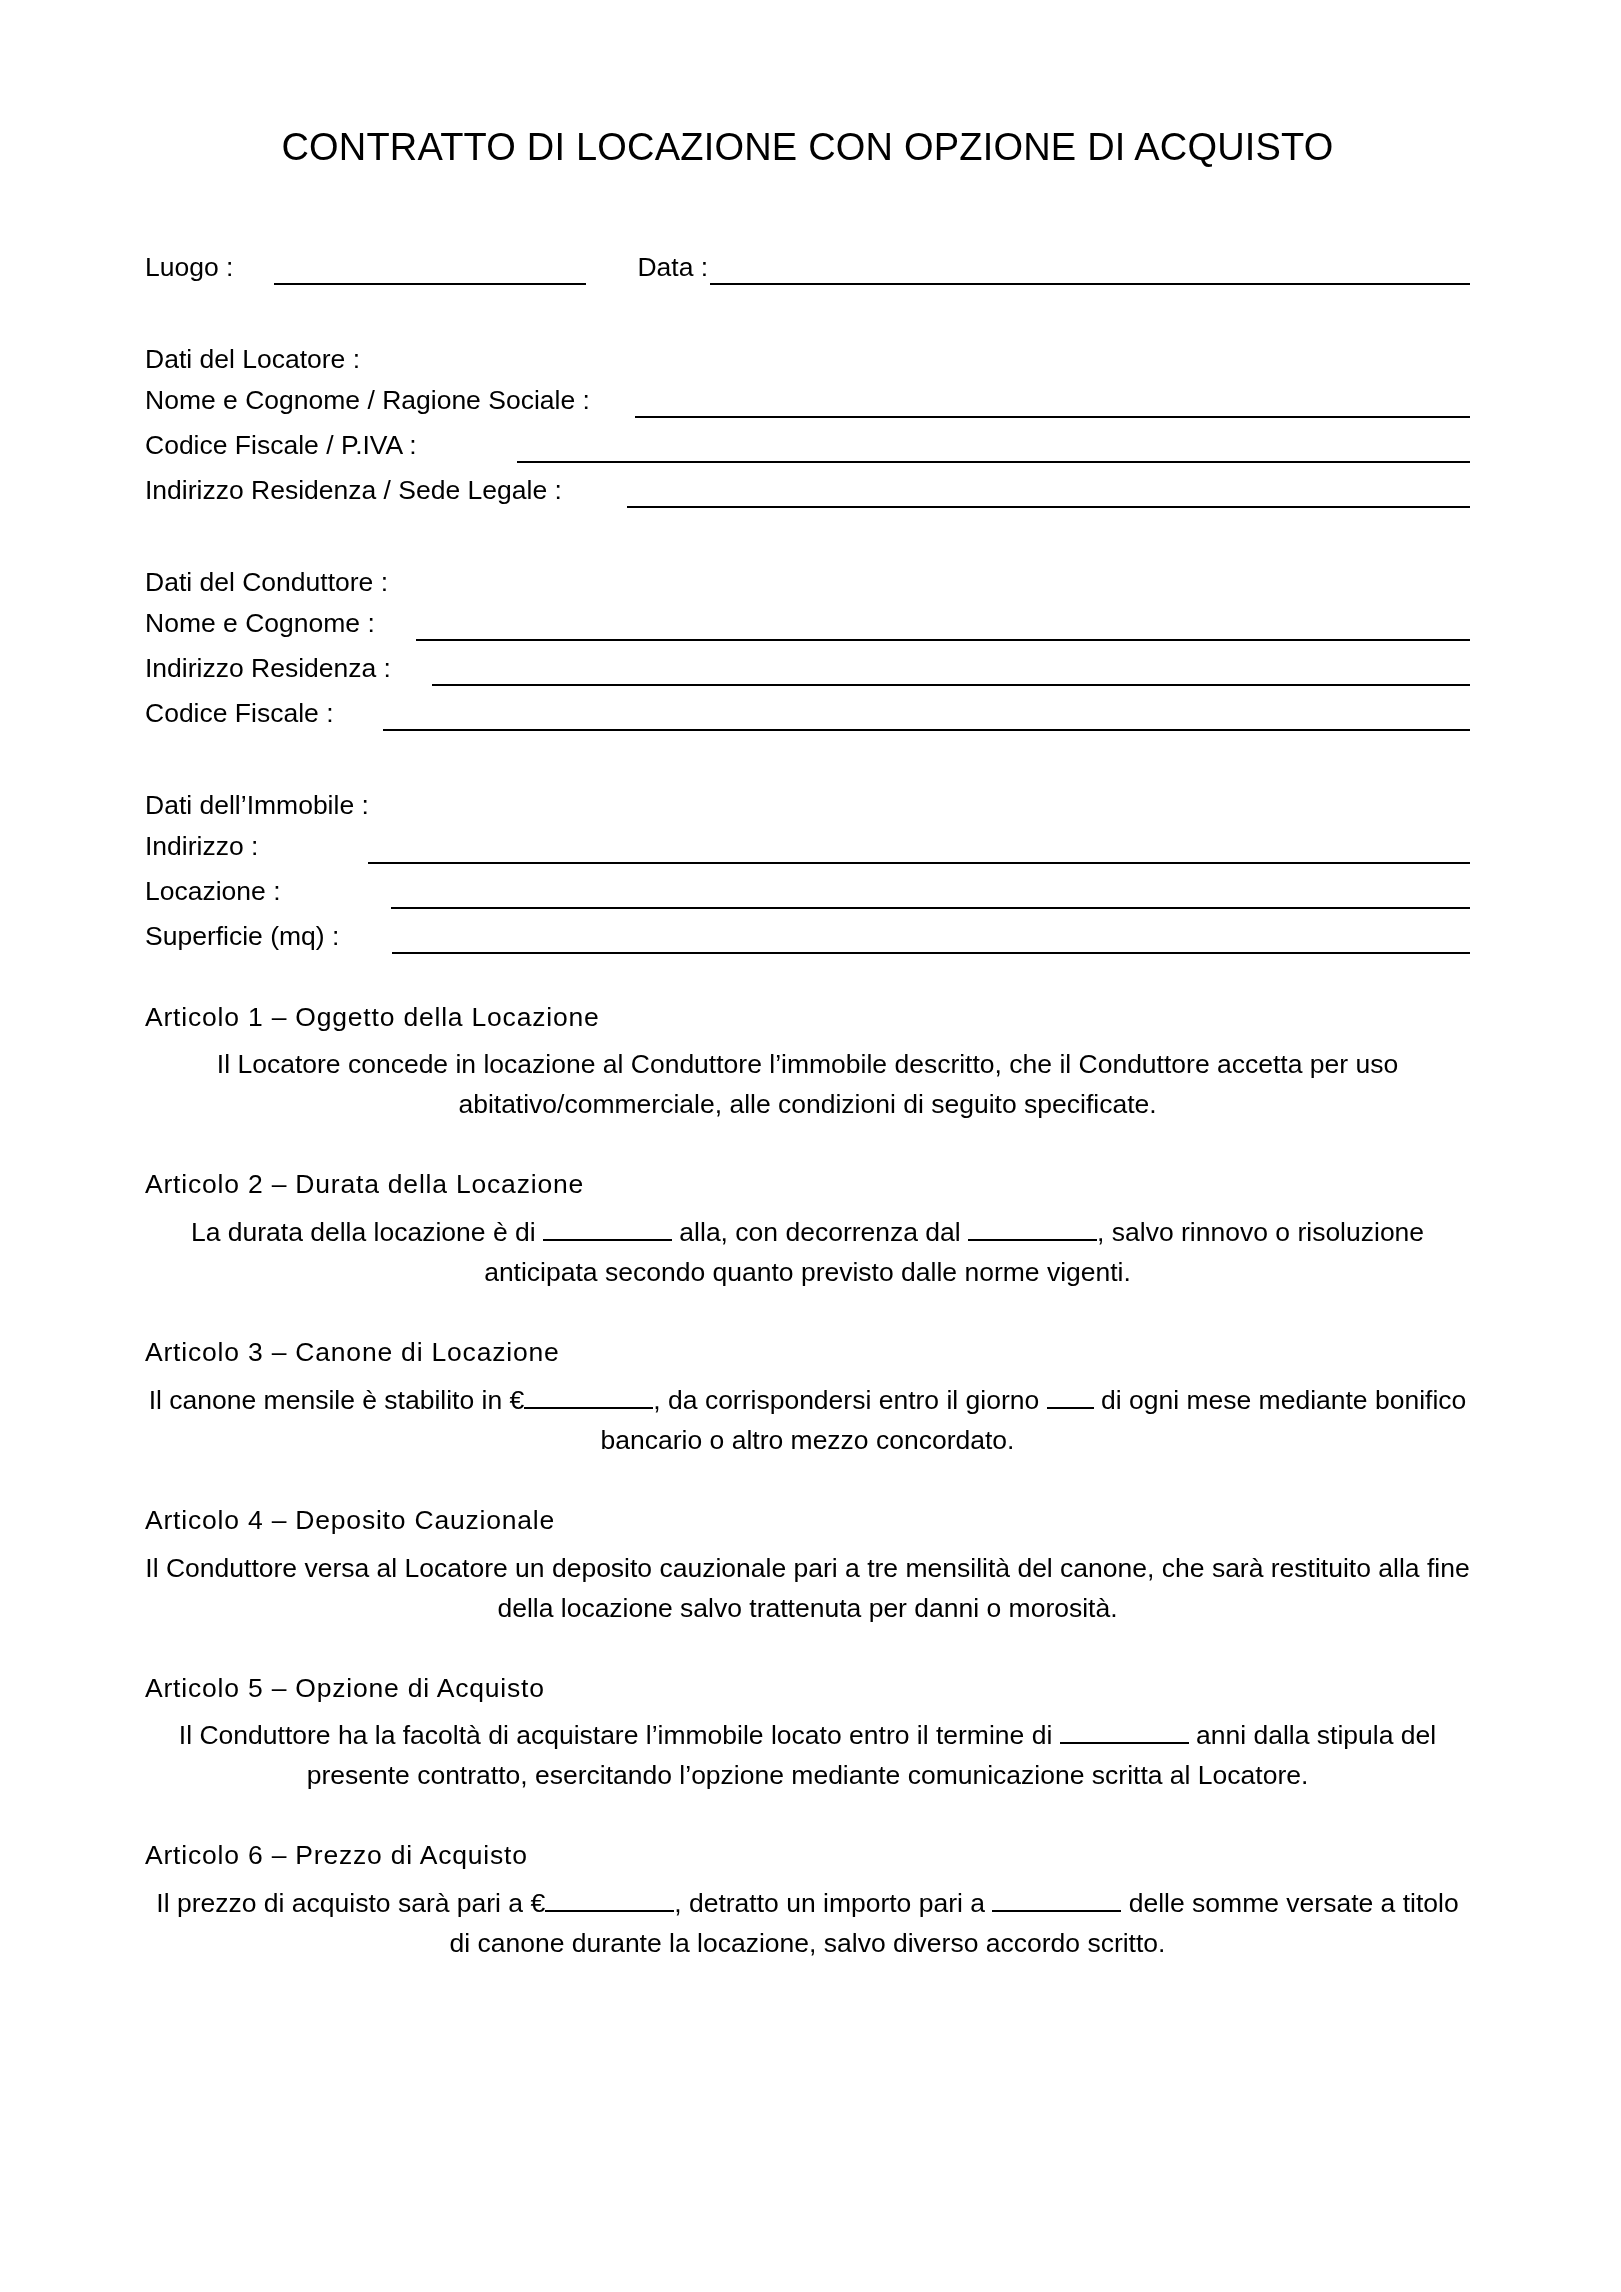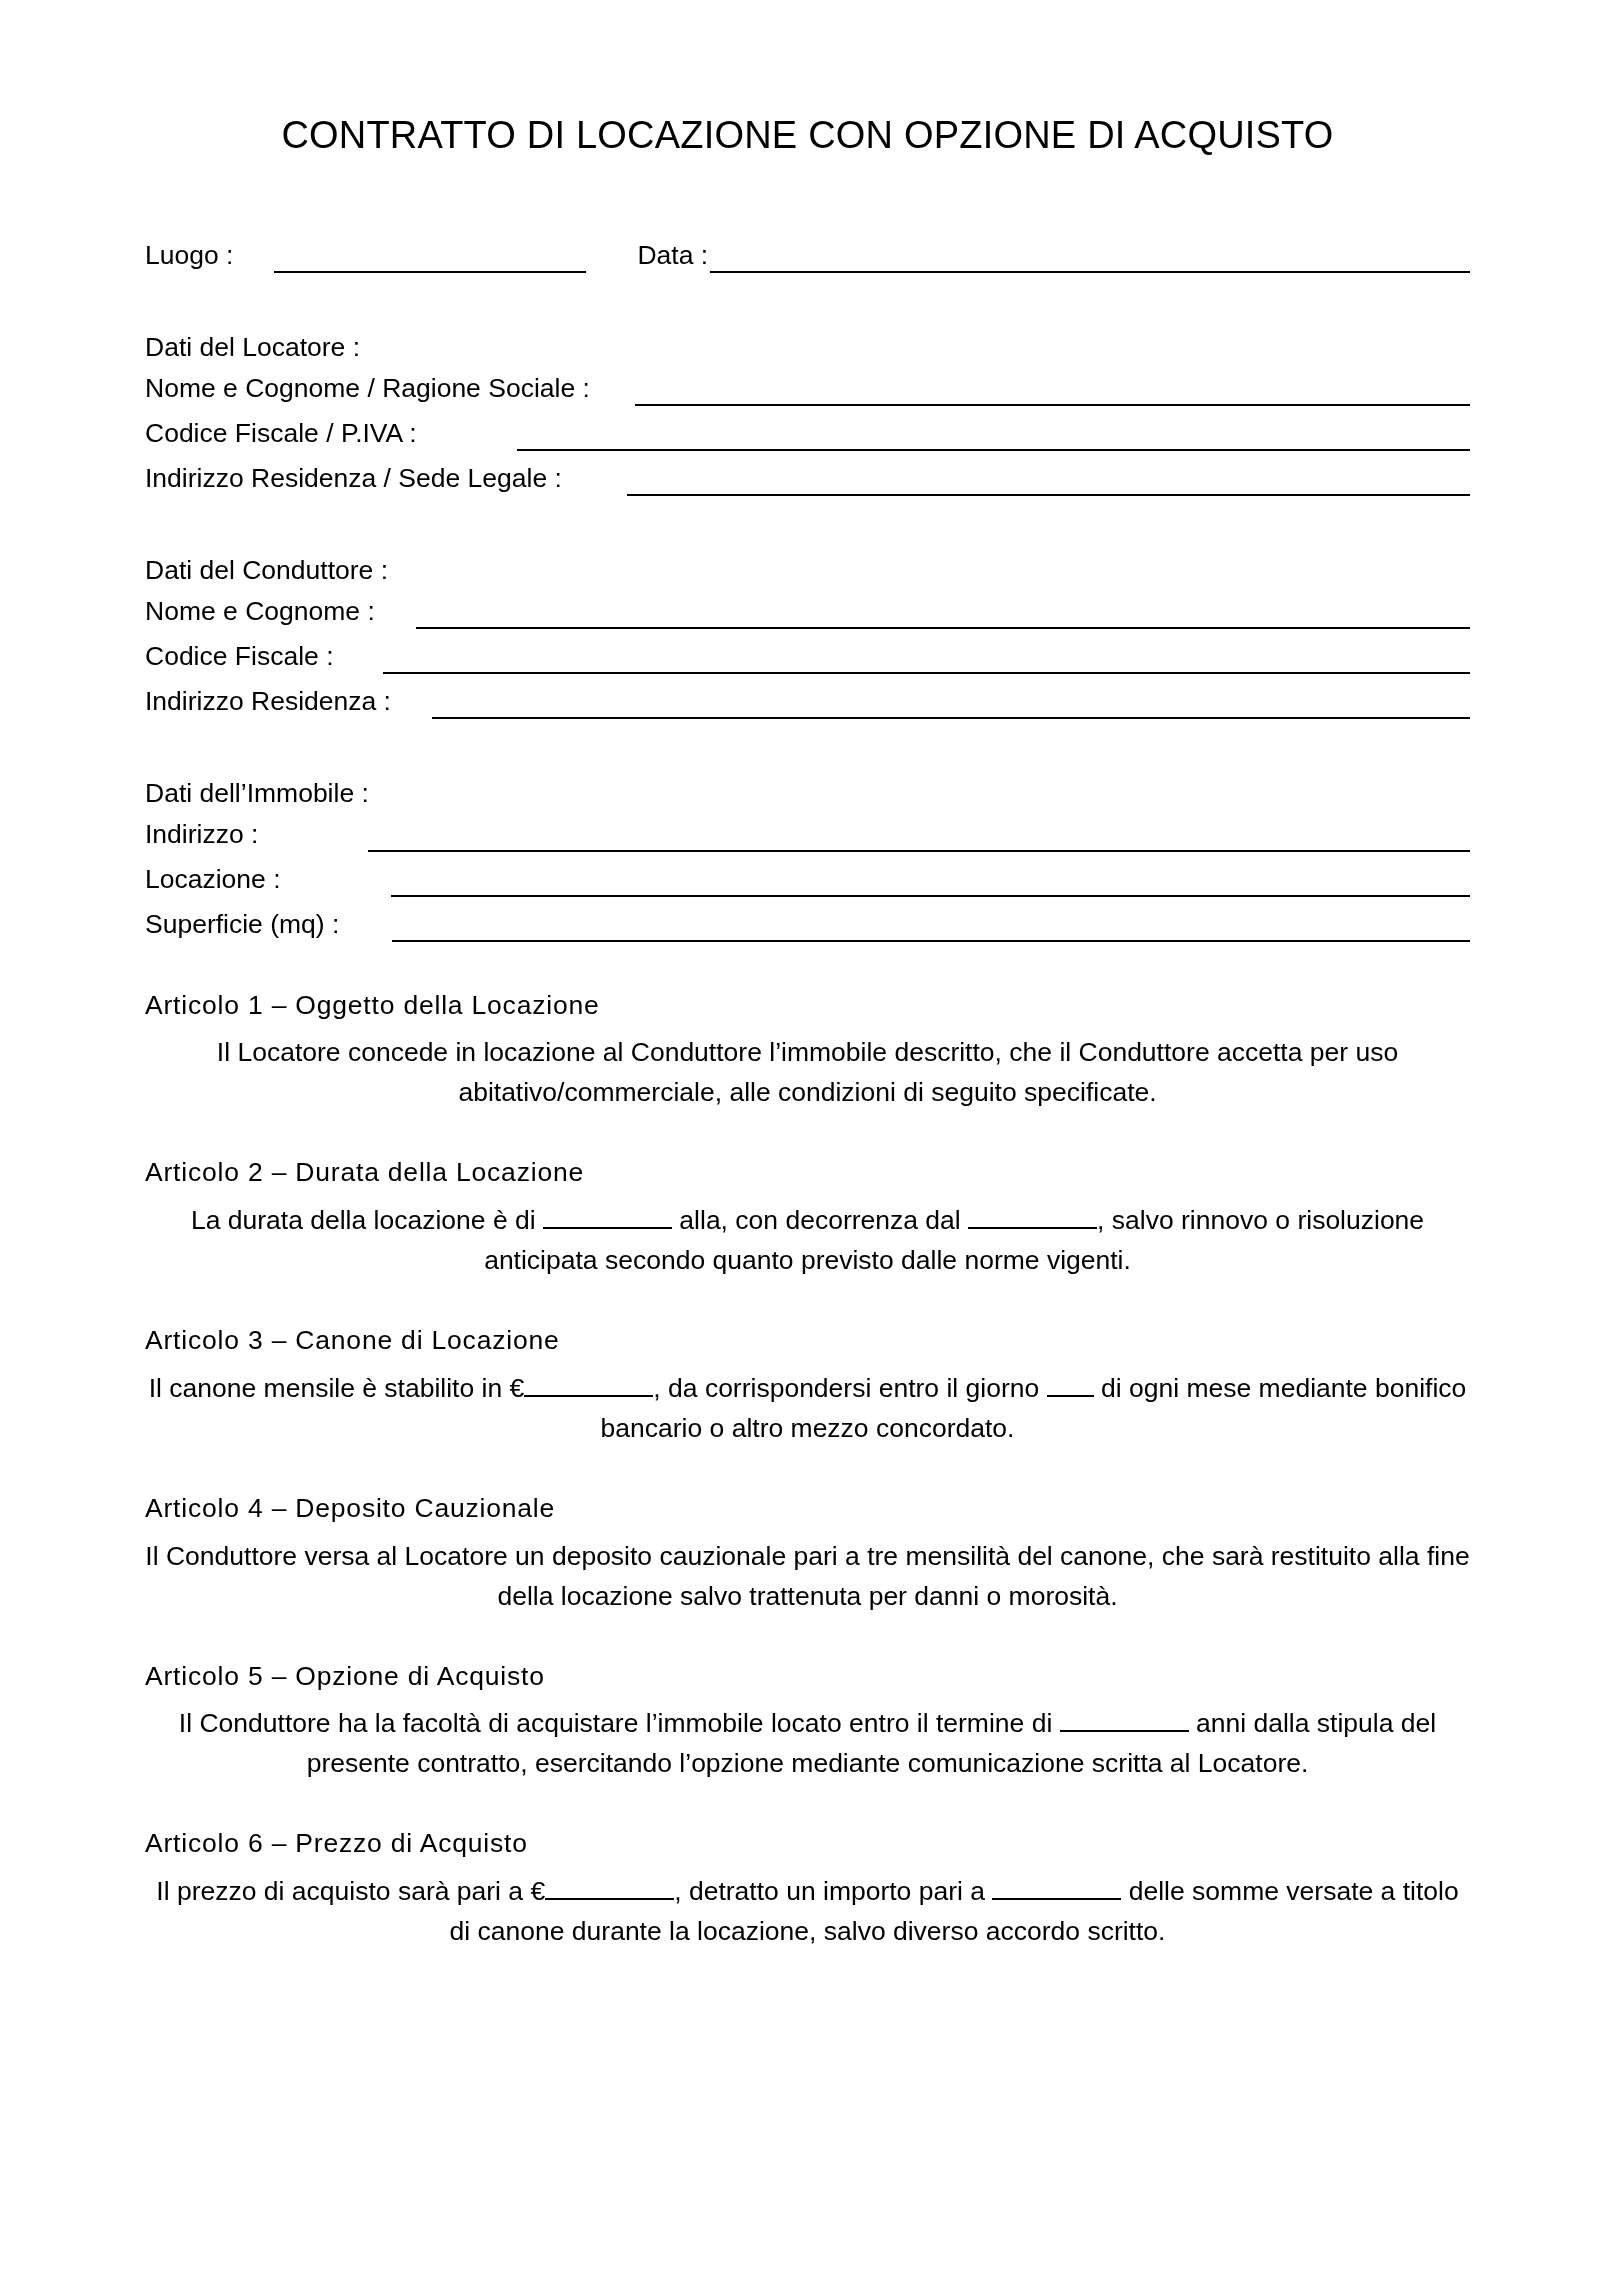--- a/index.html
+++ b/index.html
@@ -10,21 +10,21 @@
   }
   body {
     font-family: "Liberation Sans", sans-serif;
     color: #000000;
     -webkit-font-smoothing: antialiased;
   }
   .page {
     position: relative;
     width: 1621px;
     height: 2179px;
-    margin: 4px auto;
+    margin: 16px auto;
     background: #ffffff;
     box-sizing: border-box;
     overflow: hidden;
   }
   .content {
     position: absolute;
     left: 145px;
     top: 0;
     width: 1325px;
   }
@@ -171,30 +171,30 @@
     <div class="form-block">
       <div class="section-head">Dati del Conduttore :</div>
 
       <div class="form-row">
         <span class="lbl">Nome e Cognome :</span>
         <span class="spacer" style="width:41px"></span>
         <span class="rule"></span>
       </div>
 
       <div class="form-row">
+        <span class="lbl">Indirizzo Residenza :</span>
+        <span class="spacer" style="width:41px"></span>
+        <span class="rule"></span>
+      </div>
+
+      <div class="form-row">
         <span class="lbl">Codice Fiscale :</span>
         <span class="spacer" style="width:49px"></span>
         <span class="rule"></span>
       </div>
-
-      <div class="form-row">
-        <span class="lbl">Indirizzo Residenza :</span>
-        <span class="spacer" style="width:41px"></span>
-        <span class="rule"></span>
-      </div>
     </div>
 
     <div class="gap-md"></div>
 
     <div class="form-block">
       <div class="section-head">Dati dell’Immobile :</div>
 
       <div class="form-row">
         <span class="lbl">Indirizzo :</span>
         <span class="spacer" style="width:110px"></span>

